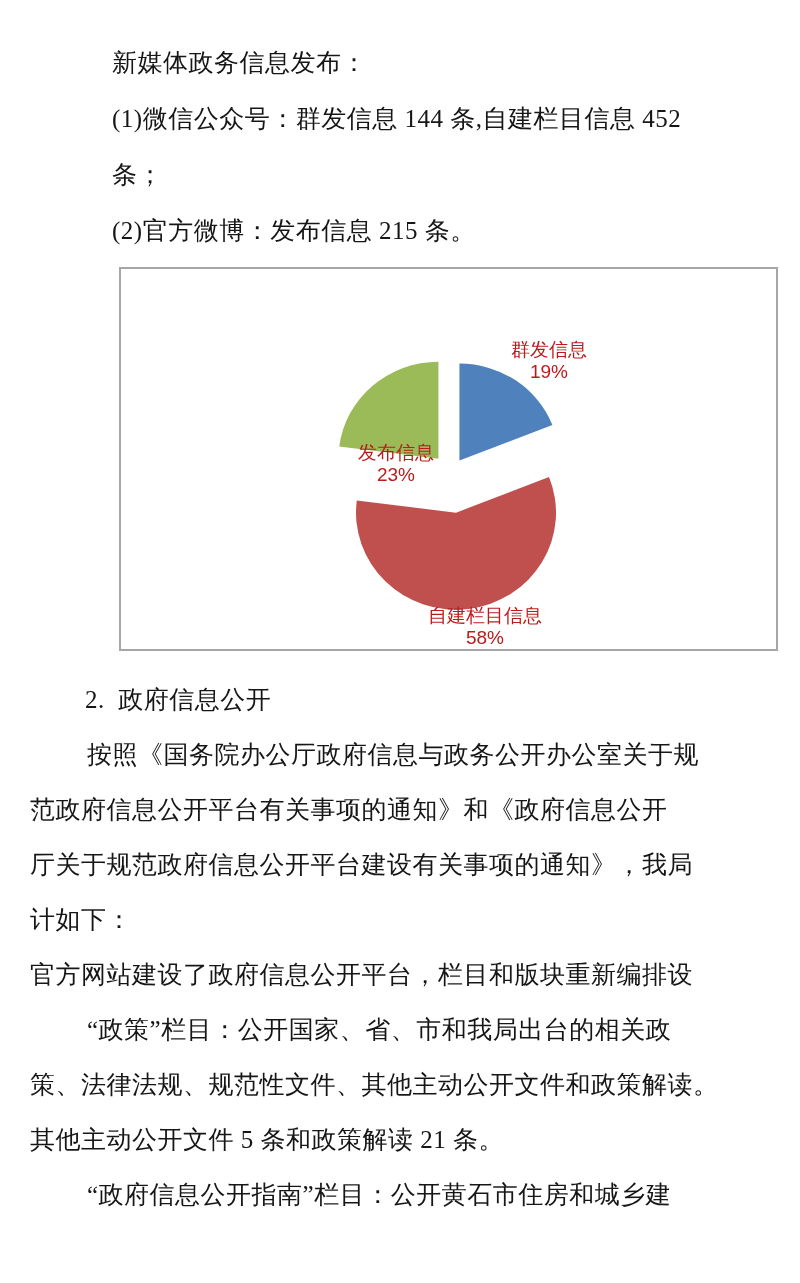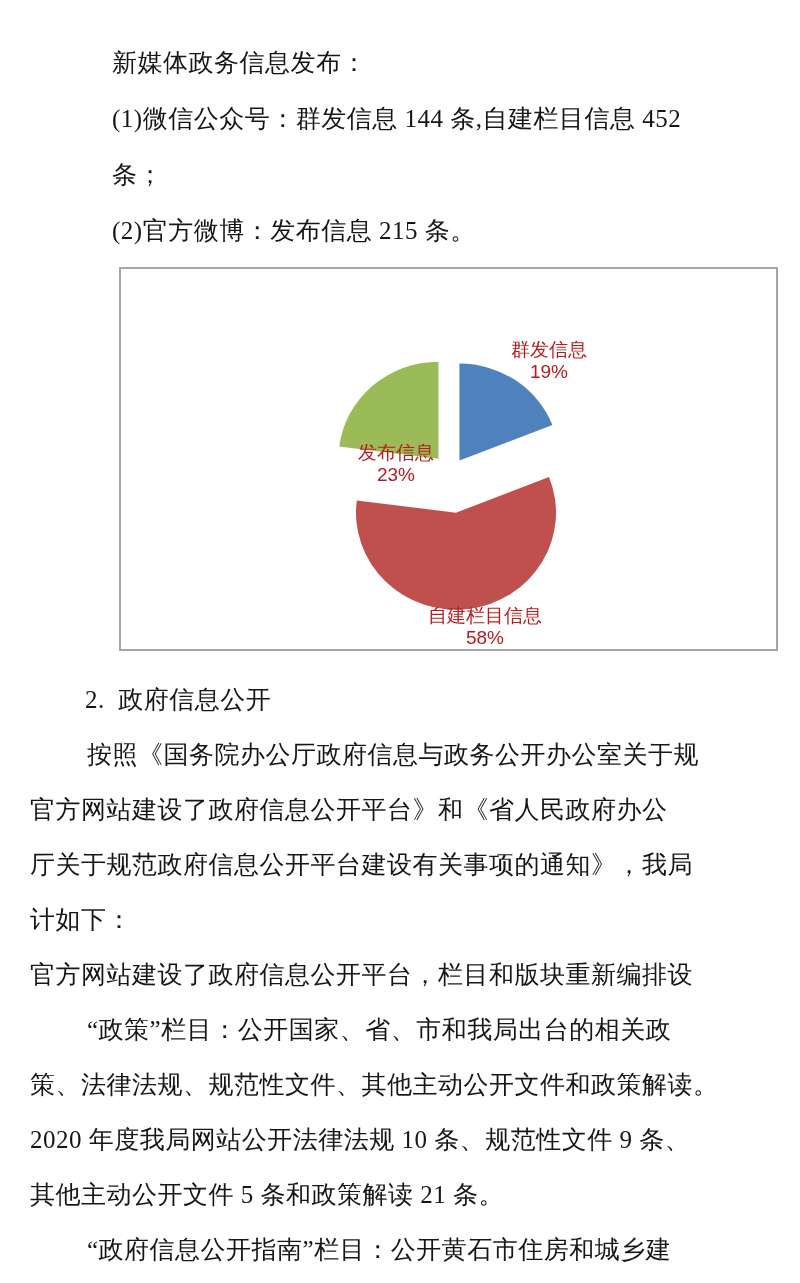--- a/index.html
+++ b/index.html
@@ -88,24 +88,23 @@
         <div class="pie-label" style="left: 275px; top: 145px; margin-top: 28px;">
           <div>发布信息</div>
           <div>23%</div>
         </div>
       </div>
   </div>
 
   <div class="body-block">
       <div class="tline heading">2.  政府信息公开</div>
       <div class="tline indent">按照《国务院办公厅政府信息与政务公开办公室关于规</div>
-      <div class="tline">官方网站建设了政府信息公开平台》和《省人民政府办公</div>
+      <div class="tline">范政府信息公开平台有关事项的通知》和《政府信息公开</div>
       <div class="tline">厅关于规范政府信息公开平台建设有关事项的通知》，我局</div>
       <div class="tline">计如下：</div>
       <div class="tline">官方网站建设了政府信息公开平台，栏目和版块重新编排设</div>
       <div class="tline indent">“政策”栏目：公开国家、省、市和我局出台的相关政</div>
       <div class="tline">策、法律法规、规范性文件、其他主动公开文件和政策解读。</div>
-      <div class="tline">2020 年度我局网站公开法律法规 10 条、规范性文件 9 条、</div>
       <div class="tline">其他主动公开文件 5 条和政策解读 21 条。</div>
       <div class="tline indent">“政府信息公开指南”栏目：公开黄石市住房和城乡建</div>
     </div>
 
 </div>
 
 </body></html>

